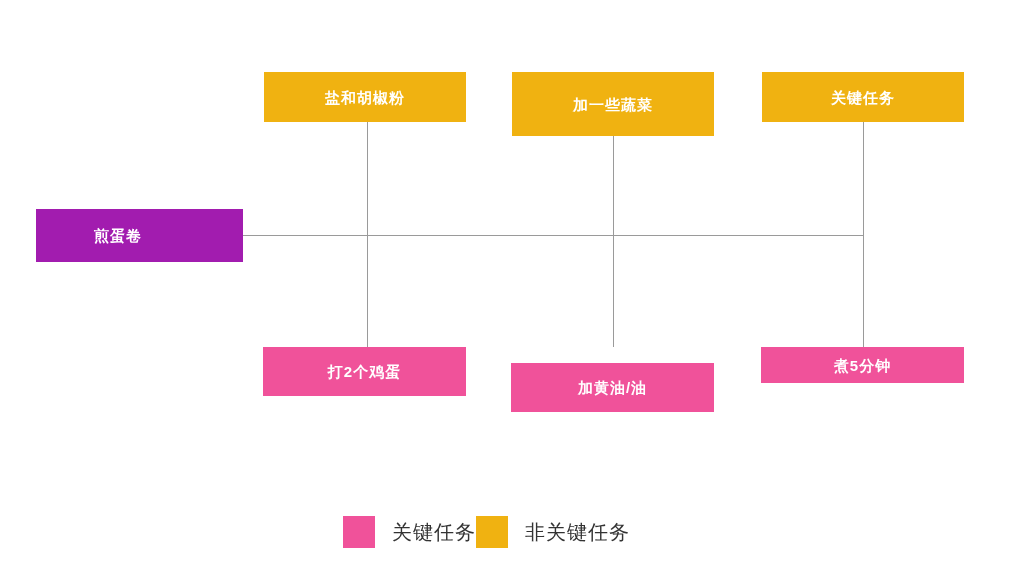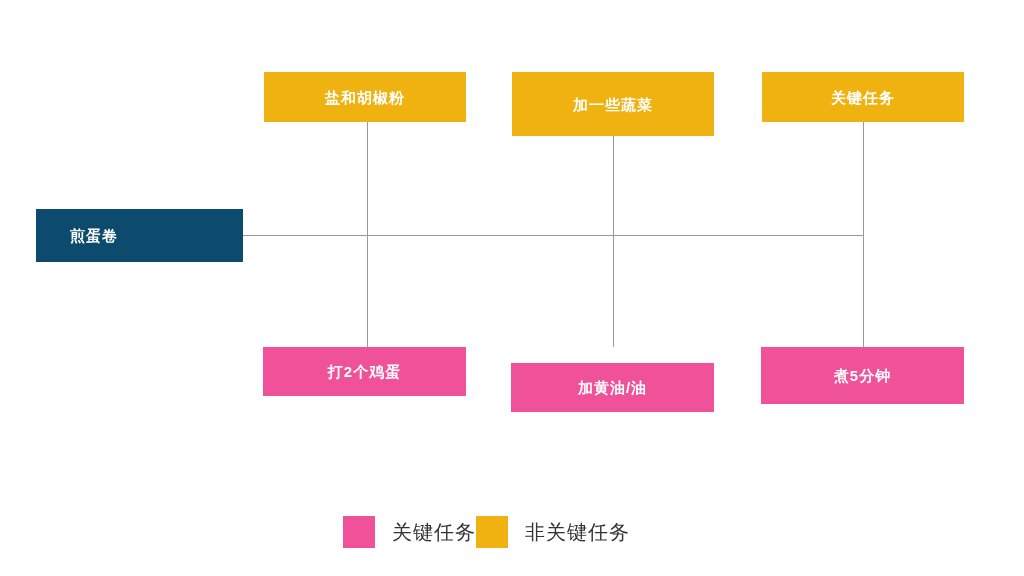--- a/index.html
+++ b/index.html
@@ -42,23 +42,23 @@
     justify-content: center;
     color: #ffffff;
     font-size: 15px;
     font-weight: bold;
     letter-spacing: 1px;
     line-height: 1;
     white-space: nowrap;
     user-select: none;
   }
   .node.root {
-    background: #0c4a6e;
+    background: #a21caf;
     justify-content: flex-start;
-    padding-left: 34px;
+    padding-left: 58px;
   }
   .node.noncritical {
     background: #f0b211;
   }
   .node.critical {
     background: #f0529a;
     text-align: right;
   }
 
   
@@ -112,21 +112,21 @@
   <div class="node noncritical" style="left:264px; top:72px; width:202px; height:50px;">盐和胡椒粉</div>
 
   <div class="node noncritical" style="left:512px; top:72px; width:202px; height:64px;text-align:right;">加一些蔬菜</div>
 
   <div class="node noncritical" style="left:762px; top:72px; width:202px; height:50px;">关键任务</div>
 
   <div class="node critical" style="left:263px; top:347px; width:203px; height:49px;">打2个鸡蛋</div>
 
   <div class="node critical" style="left:511px; top:347px; width:203px; height:49px;margin-top:16px;">加黄油/油</div>
 
-  <div class="node critical" style="left:761px; top:347px; width:203px; height:57px;">煮5分钟</div>
+  <div class="node critical" style="left:761px; top:347px; width:203px; height:36px;">煮5分钟</div>
 
   <div id="legend">
     <div class="legend-item">
       <span class="legend-swatch critical"></span>
       <span class="legend-label">关键任务</span>
     </div>
     <div class="legend-item">
       <span class="legend-swatch noncritical"></span>
       <span class="legend-label">非关键任务</span>
     </div>

